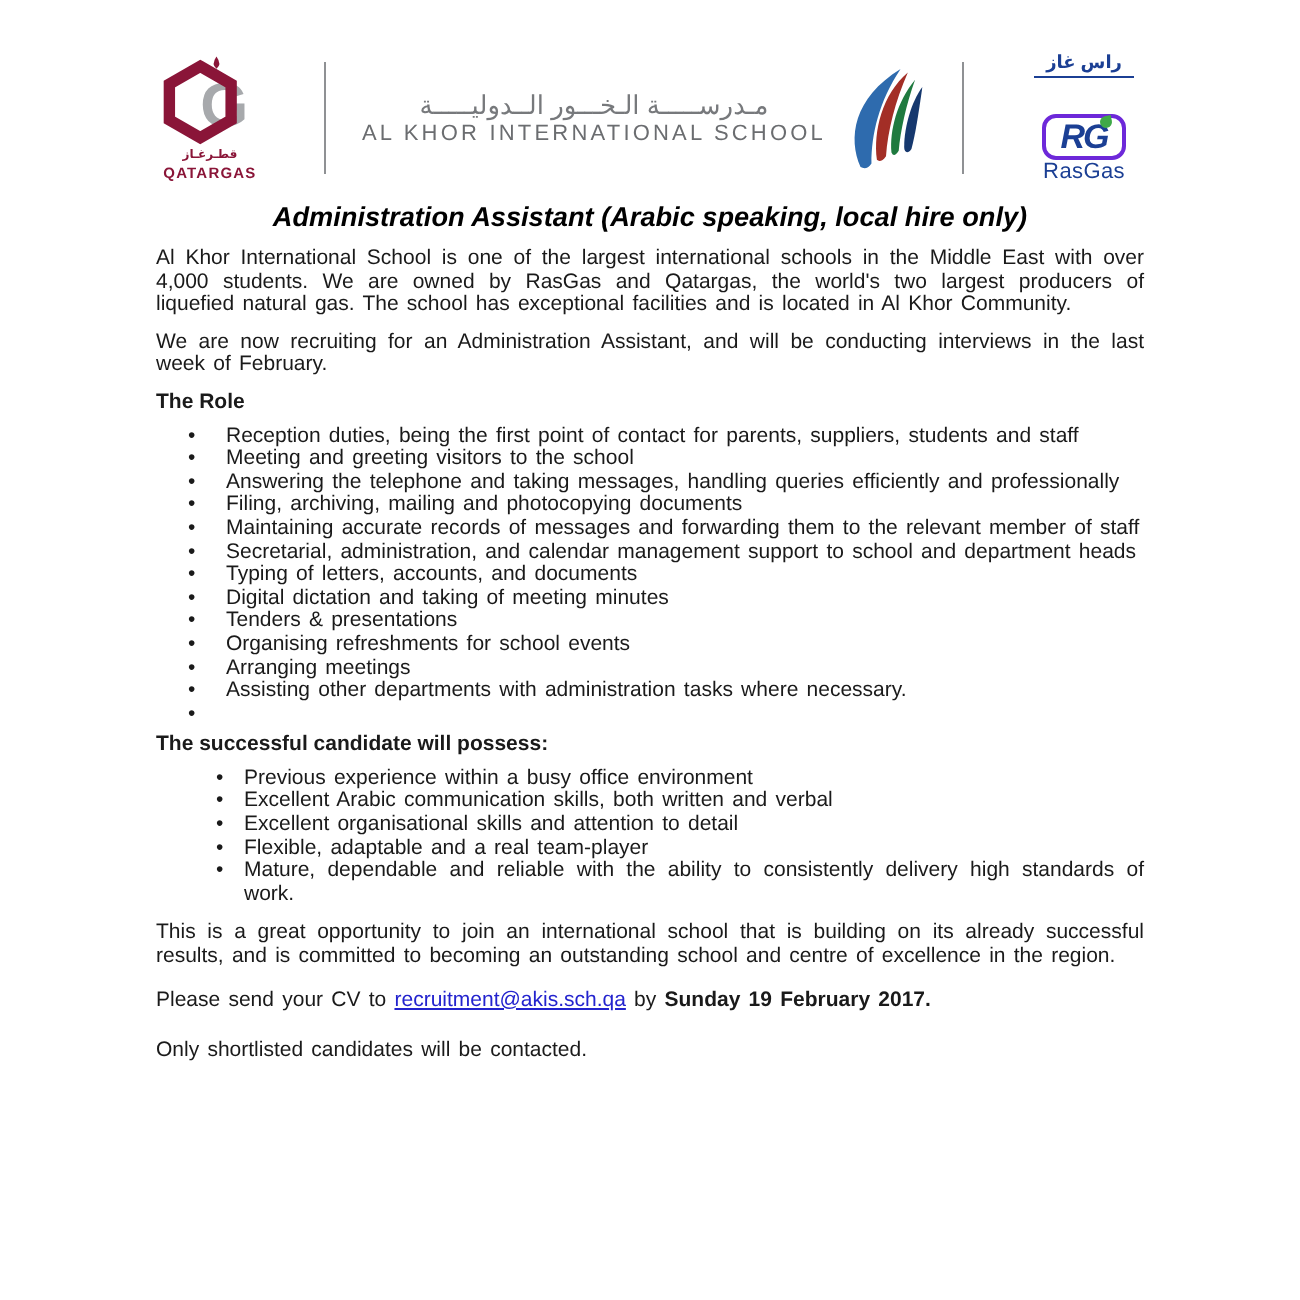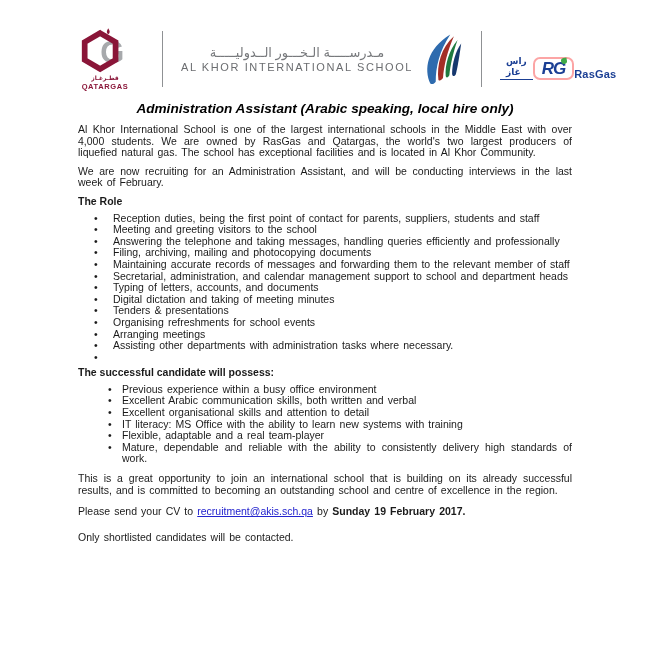--- a/index.html
+++ b/index.html
@@ -17,26 +17,26 @@
   
   .qg{display:flex;flex-direction:column;align-items:center;width:78px;}
   .qg-ar{font-size:6px;line-height:7px;color:#8A1538;font-weight:bold;}
   .qg-name{font-size:7.5px;line-height:9px;font-weight:bold;color:#8A1538;letter-spacing:.6px;}
   
   .school{display:flex;align-items:center;}
   .school-text{display:flex;flex-direction:column;align-items:center;margin-right:10px;}
   .school-ar{font-size:13px;line-height:16px;color:#77797c;}
   .school-en{font-size:11px;line-height:13px;color:#6b6d70;letter-spacing:1.6px;white-space:nowrap;}
   
-  .rg{display:flex;flex-direction:row;align-items:flex-end;width:84px;}
+  .rg{display:flex;flex-direction:column;align-items:center;width:84px;}
   .rg-ar{font-size:9px;line-height:11px;font-weight:bold;color:#1B3F94;border-bottom:1.5px solid #1B3F94;padding:0 6px 1px;}
-  .rg-box{position:relative;margin-top:18px;border:2px solid #fca5a5;border-radius:7px;padding:0 7px;background:#fff;}
+  .rg-box{position:relative;margin-top:18px;border:2px solid #6d28d9;border-radius:7px;padding:0 7px;background:#fff;}
   .rg-mono{font-size:17px;line-height:19px;font-weight:800;font-style:italic;color:#1B3F94;letter-spacing:-1px;}
   .rg-leaf{position:absolute;top:-1px;right:5px;width:6px;height:6px;background:#3FA948;border-radius:60% 0 60% 60%;transform:rotate(-12deg);}
-  .rg-name{font-size:11px;line-height:12px;font-weight:bold;color:#1B3F94;margin-top:0;letter-spacing:.2px;}
+  .rg-name{font-size:11px;line-height:12px;font-weight:normal;color:#1B3F94;margin-top:0;letter-spacing:.2px;}
 
   
   .doc{padding:0 78px;}
   .doc-title{font-size:13.6px;line-height:15px;font-weight:bold;text-align:center;color:#000;margin:0 0 8px;font-style:italic;}
   .para{margin:0 0 7px;text-align:justify;word-spacing:1.2px;}
   .h-bold{font-weight:bold;margin:0 0 5px;}
   ul.bullets{list-style:none;margin:0 0 4px;padding:0;}
   .bullets li{position:relative;padding-left:35px;text-align:justify;word-spacing:1.2px;min-height:11.6px;}
   .bullets li::before{content:"\2022";position:absolute;left:16px;top:0;}
   .bullets.lvl2 li{padding-left:44px;}
@@ -129,21 +129,20 @@
 
     <div class="h-bold">The successful candidate will possess:</div>
     <ul class="bullets lvl2">
 
         <li class="bullet-item"><span>Previous experience within a busy office environment</span></li>
 
         <li class="bullet-item"><span>Excellent Arabic communication skills, both written and verbal</span></li>
 
         <li class="bullet-item"><span>Excellent organisational skills and attention to detail</span></li>
 
-        <li class="bullet-item"><span>IT literacy: MS Office with the ability to learn new systems with training</span></li>
 
         <li class="bullet-item"><span>Flexible, adaptable and a real team-player</span></li>
 
         <li class="bullet-item"><span>Mature, dependable and reliable with the ability to consistently delivery high standards of work.</span></li>
       </ul>
 
     <p class="para" style="margin-top:8px;">This is a great opportunity to join an international school that is building on its already successful results, and is committed to becoming an outstanding school and centre of excellence in the region.</p>
 
     <p class="para cv-line"><span>Please send your CV to </span><a href="#" class="email-link">recruitment@akis.sch.qa</a><span> by </span><span class="bold">Sunday 19 February 2017.</span></p>
 

